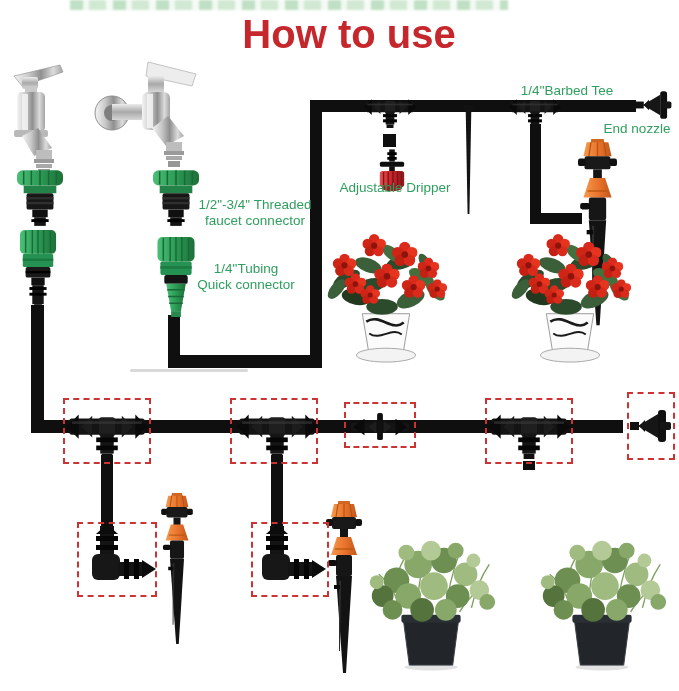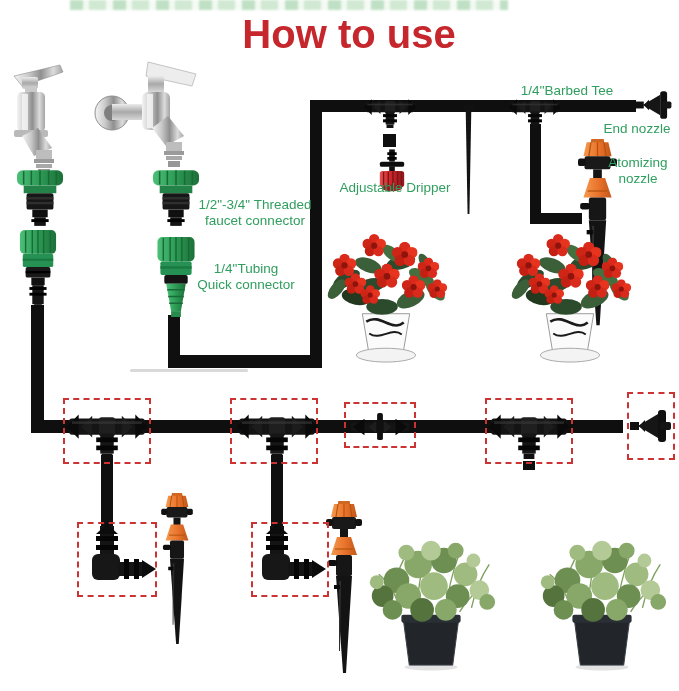--- a/index.html
+++ b/index.html
@@ -391,21 +391,19 @@
   <div class="abs hbox" style="left:63px;top:398px;width:88px;height:66px;"></div>
   <div class="abs hbox" style="left:230px;top:398px;width:88px;height:66px;"></div>
   <div class="abs hbox" style="left:344px;top:402px;width:72px;height:46px;"></div>
   <div class="abs hbox" style="left:485px;top:398px;width:88px;height:66px;"></div>
   <div class="abs hbox" style="left:627px;top:392px;width:48px;height:68px;"></div>
   <div class="abs hbox" style="left:77px;top:522px;width:80px;height:75px;"></div>
   <div class="abs hbox" style="left:251px;top:522px;width:78px;height:75px;"></div>
 
   <div class="abs lbl" style="left:516px;top:83px;width:102px;">1/4''Barbed Tee</div>
   <div class="abs lbl" style="left:598px;top:121px;width:78px;">End nozzle</div>
-  <div class="abs lbl" style="left:602px;top:155px;width:72px;">Atomizing
-nozzle</div>
   <div class="abs lbl" style="left:336px;top:180px;width:118px;">Adjustable Dripper</div>
   <div class="abs lbl" style="left:194px;top:197px;width:122px;">1/2"-3/4" Threaded
 faucet connector</div>
   <div class="abs lbl" style="left:190px;top:261px;width:112px;">1/4"Tubing
 Quick connector</div>
 
 </div>
 
 </body></html>

